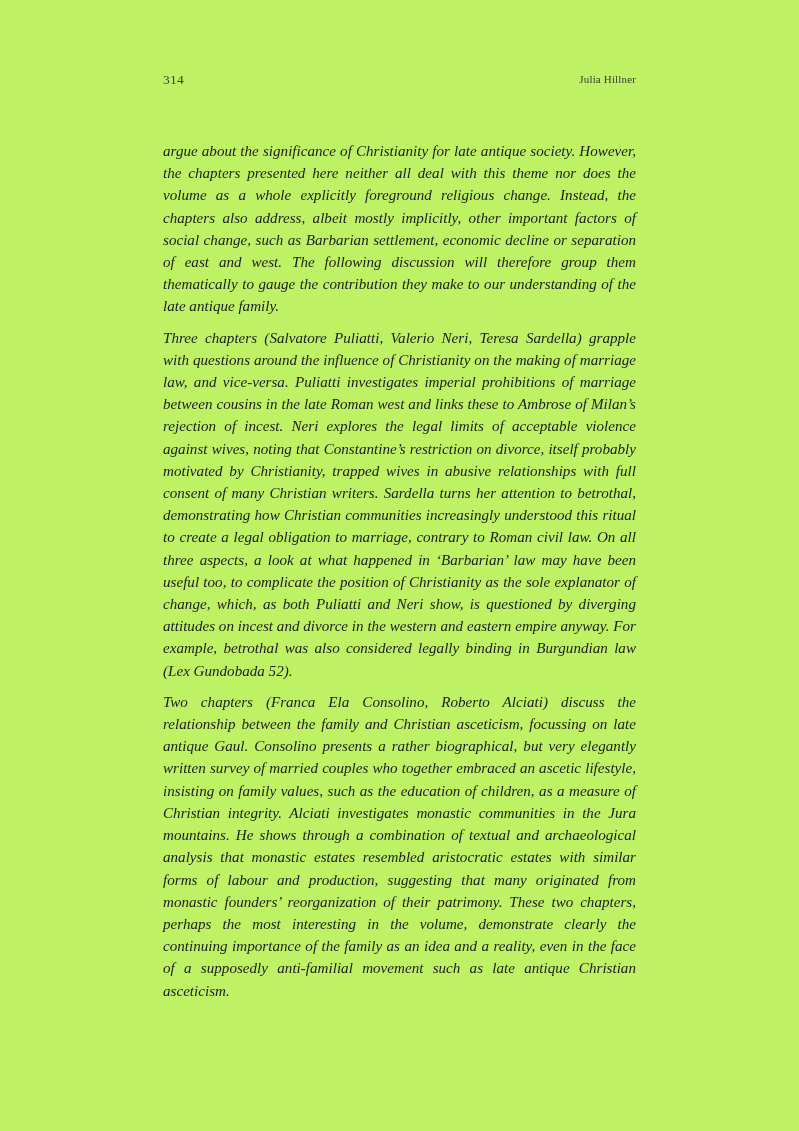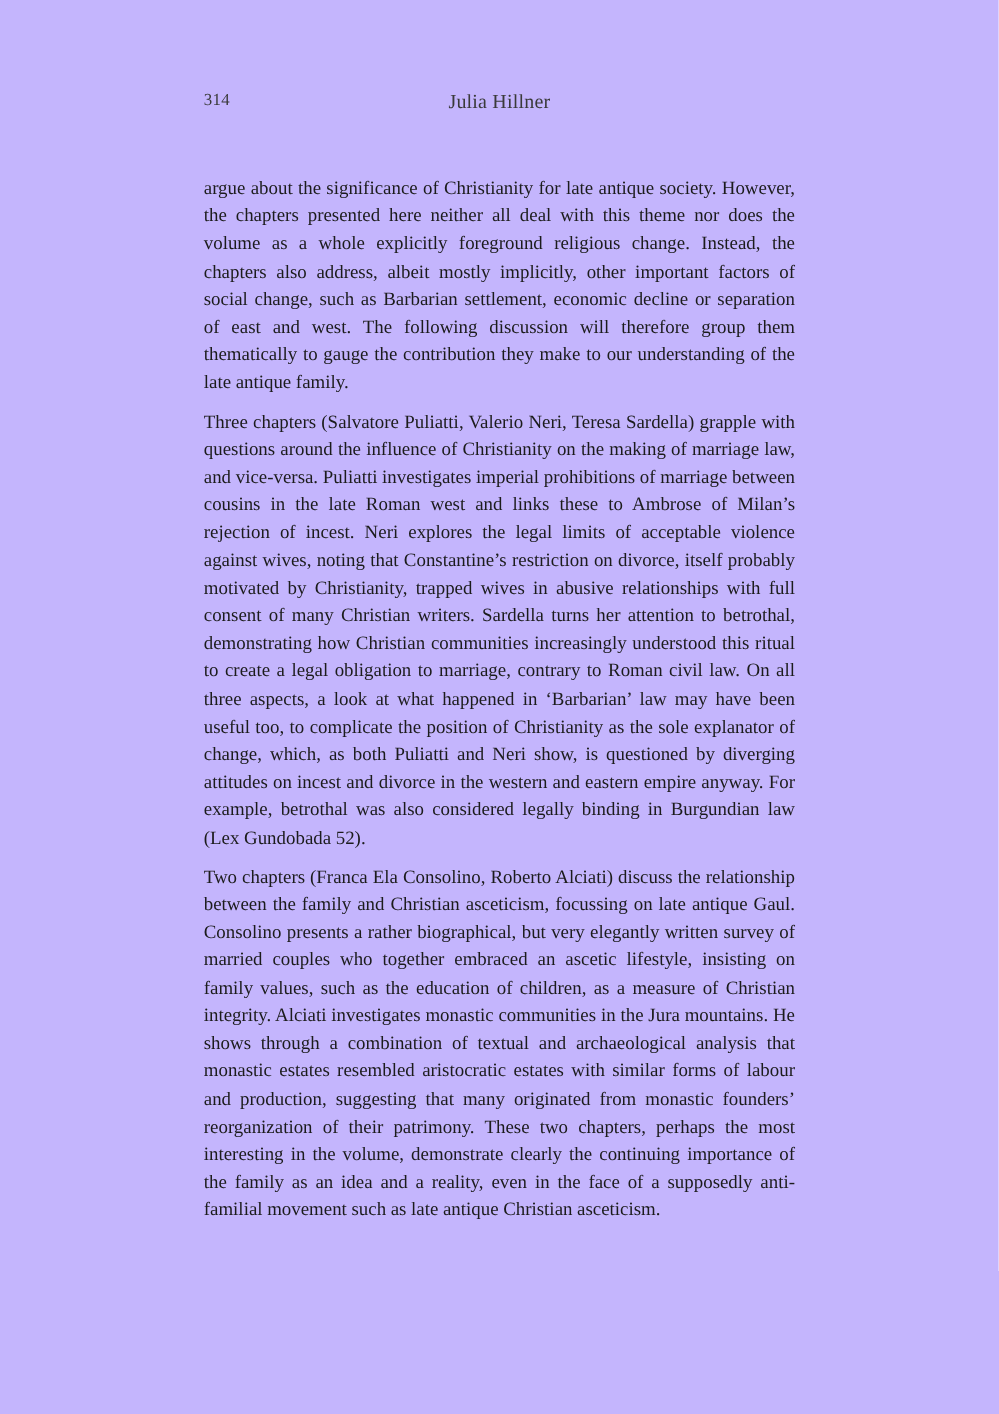--- a/index.html
+++ b/index.html
@@ -4,21 +4,21 @@
 <style>
   html, body {
     margin: 0;
     padding: 0;
     background: #ffffff;
   }
   .page {
     position: relative;
     width: 799px;
     height: 1131px;
-    background: #c4b5fd;
+    background: #bef264;
     overflow: hidden;
     font-family: "Liberation Serif", "DejaVu Serif", serif;
     color: #1a1a1a;
   }
   .running-head {
     position: absolute;
     top: 72px;
     left: 163px;
     width: 473px;
     height: 18px;
@@ -29,41 +29,42 @@
     top: 0;
     font-size: 13.5px;
     color: #3a3a3a;
     letter-spacing: 0.2px;
   }
   .head-title {
     position: absolute;
     left: 0;
     right: 0;
     top: 1px;
-    text-align: center;
-    font-size: 16px;
+    text-align: right;
+    font-size: 11px;
     color: #3a3a3a;
     letter-spacing: 0.15px;
   }
   .body-col {
     position: absolute;
     top: 140px;
     left: 163px;
     width: 473px;
   }
   .para {
     margin: 0 0 9px 0;
     text-align: justify;
     text-justify: inter-word;
     font-size: 15.1px;
     line-height: 22.2px;
     color: #1c1c1c;
     hyphens: none;
     word-spacing: -0.1px;
     letter-spacing: 0.01px;
+    font-style: italic;
   }
   .para:last-child {
     margin-bottom: 13px;
   }
 </style>
 </head>
 <body>
 
 <div class="page">
 

